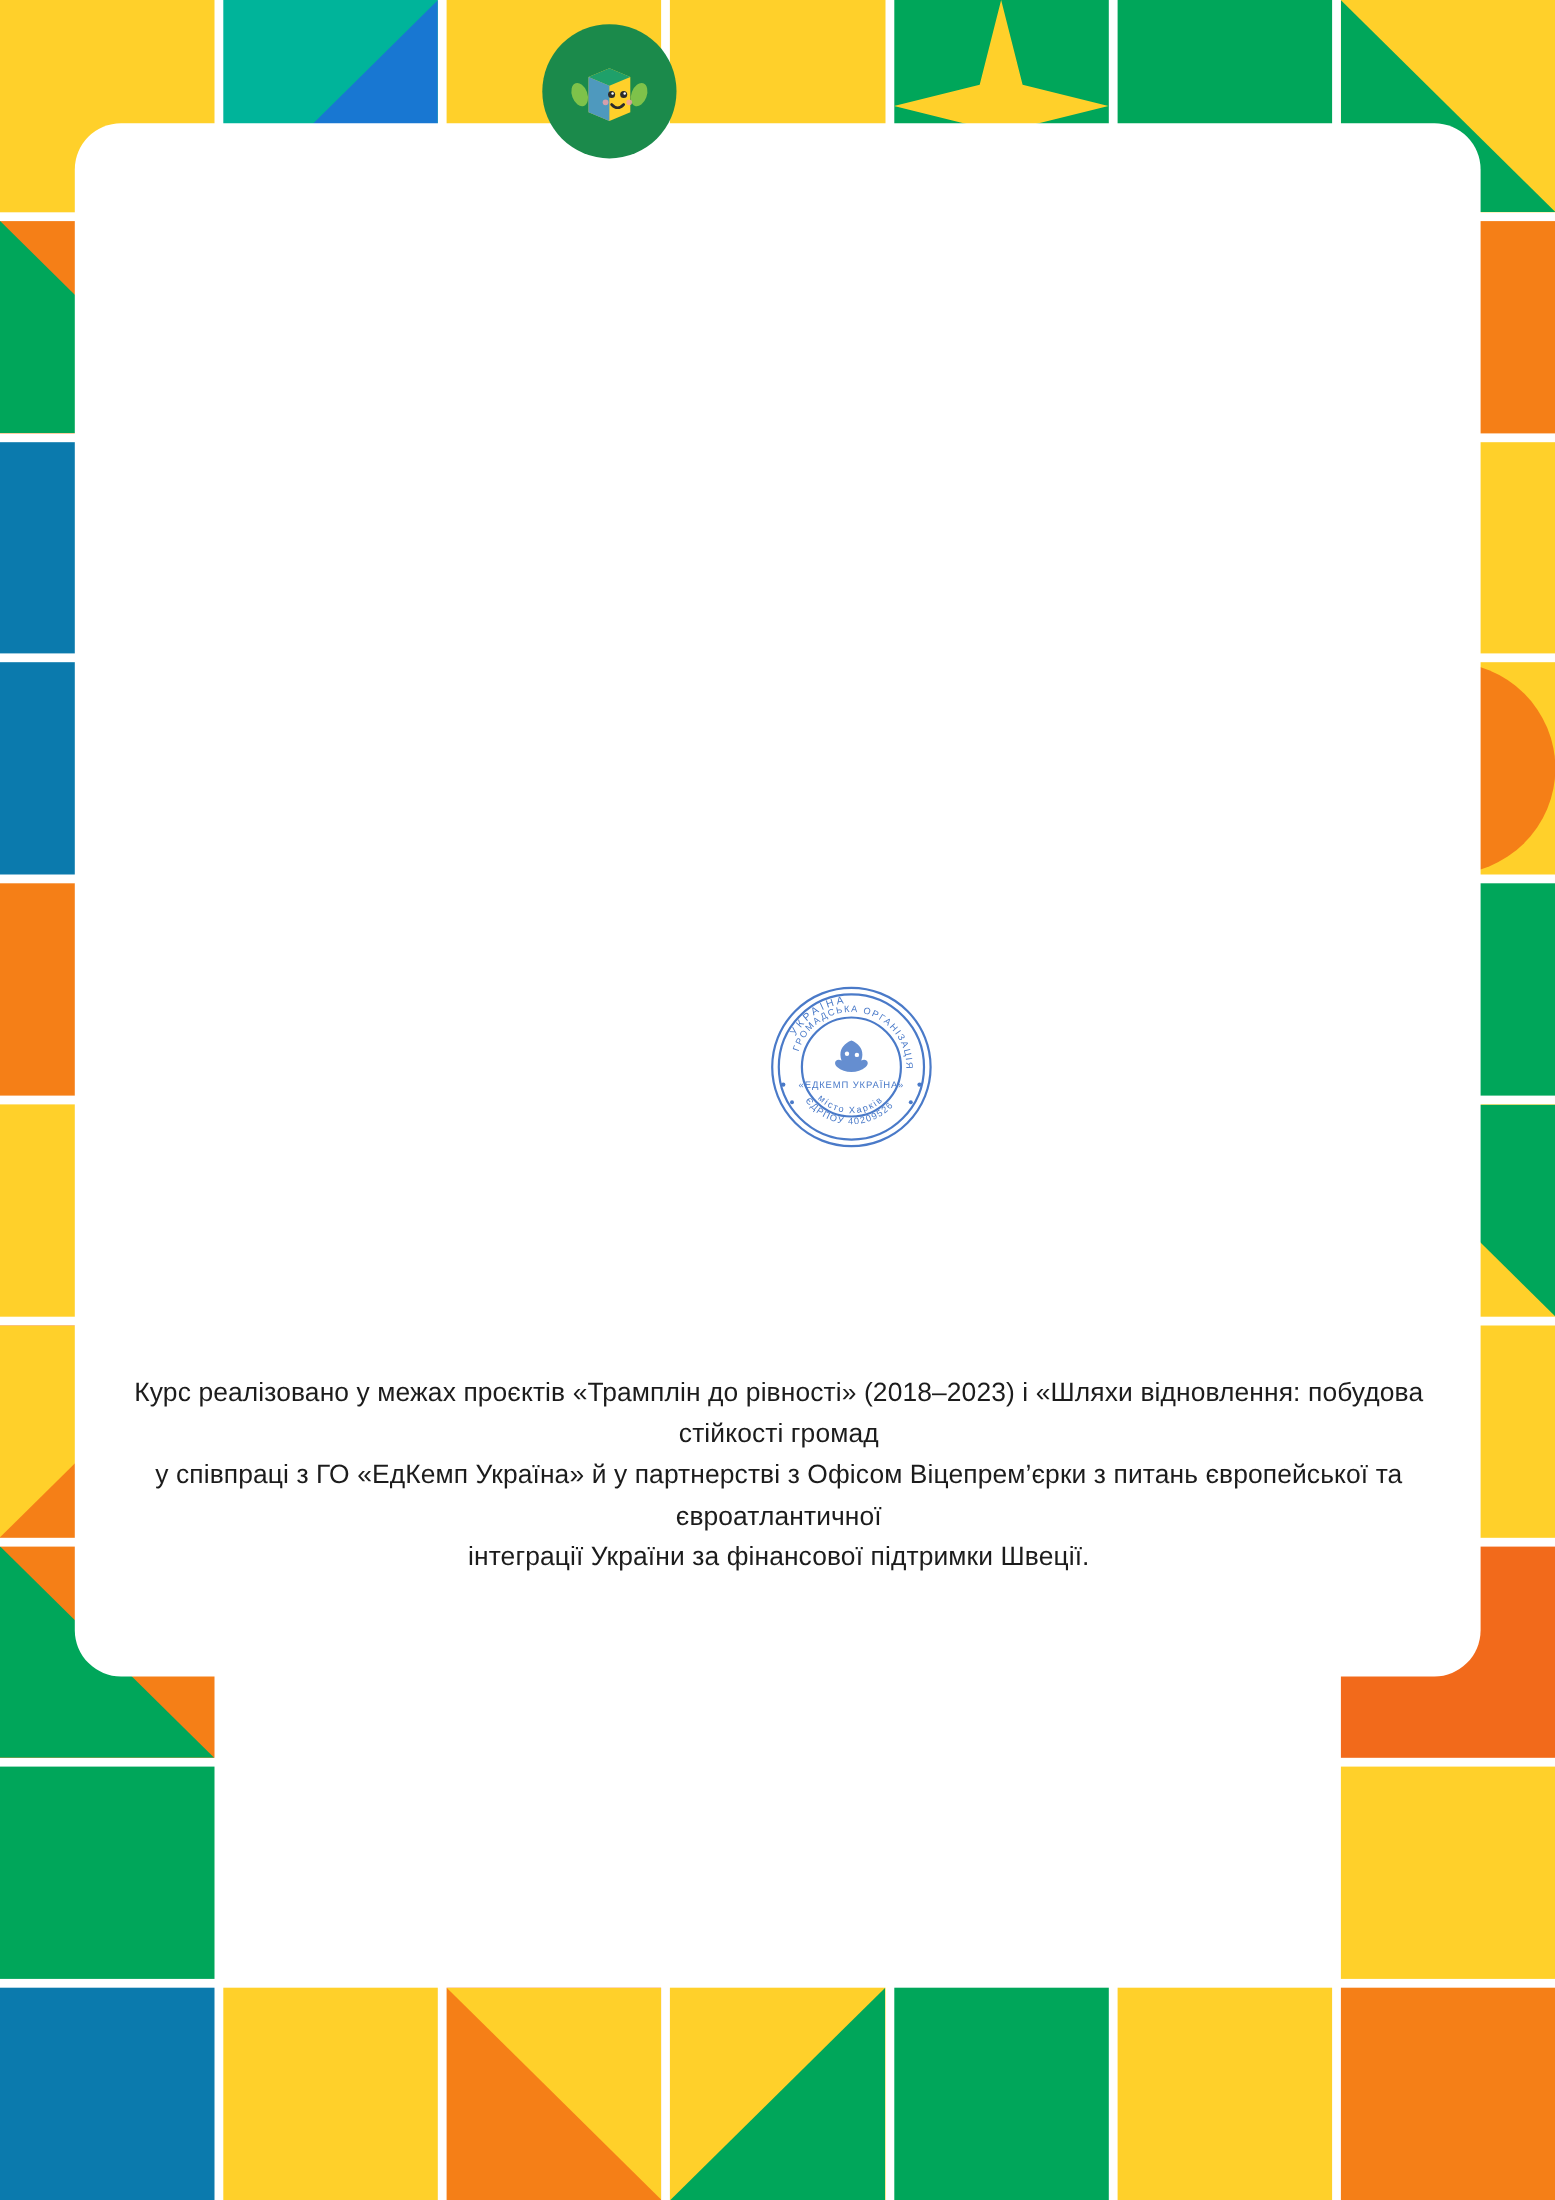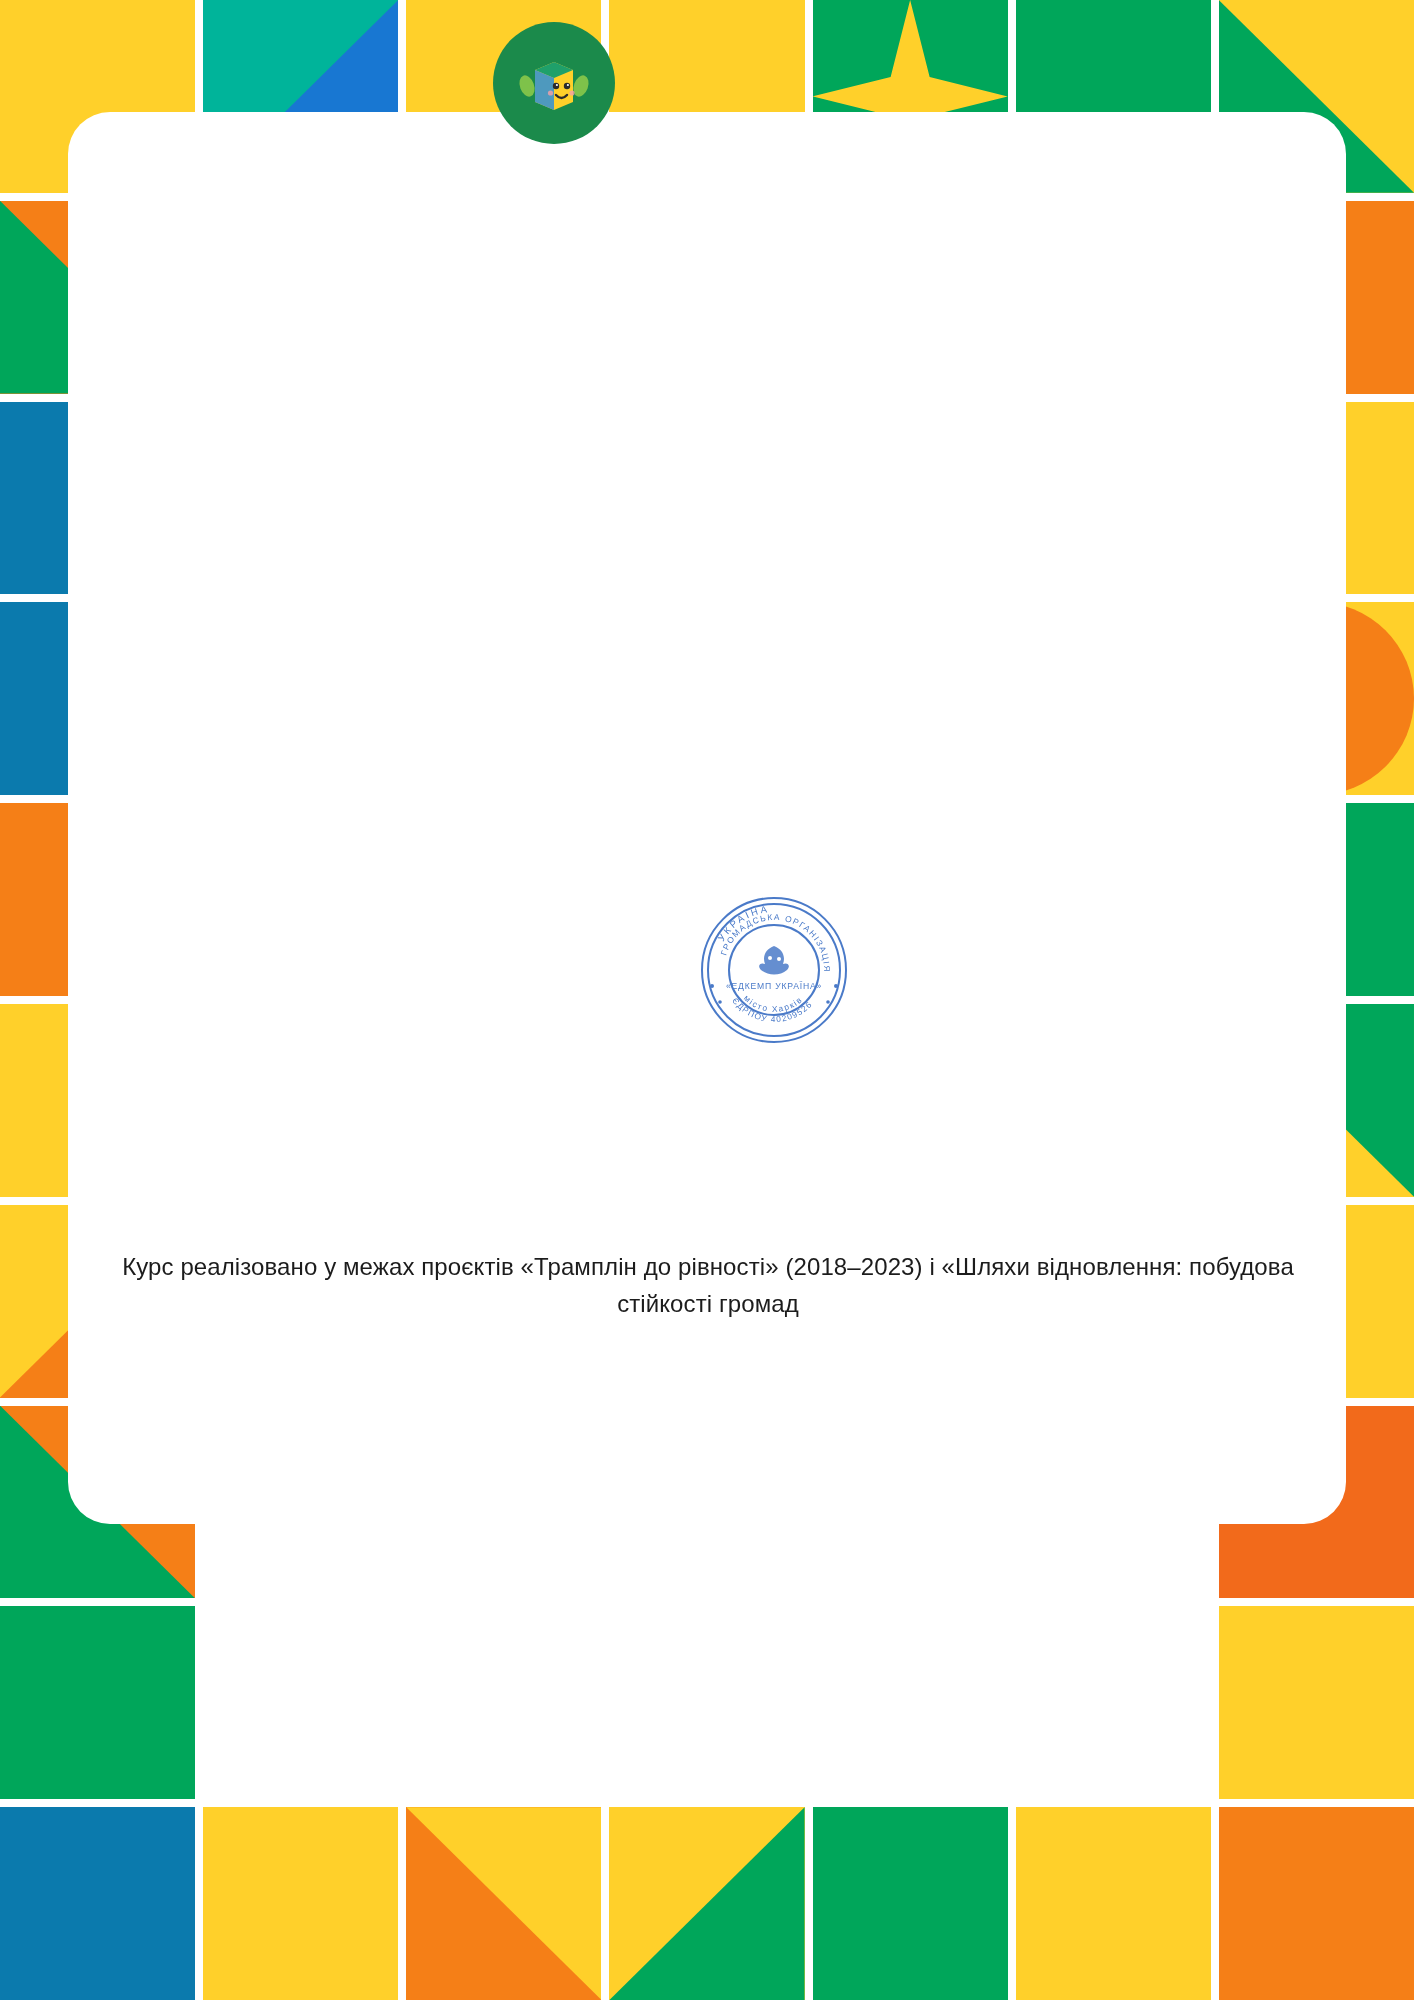--- a/index.html
+++ b/index.html
@@ -257,15 +257,17 @@
         <circle cx="18" cy="96" r="2"></circle>
         <circle cx="142" cy="96" r="2"></circle>
         <circle cx="26" cy="112" r="1.8"></circle>
         <circle cx="134" cy="112" r="1.8"></circle>
       </g>
     </svg>
   </div>
 
   <div class="footer-note">
     <p>Курс реалізовано у межах проєктів «Трамплін до рівності» (2018–2023) і «Шляхи відновлення: побудова стійкості громад</p>
+    <p>у співпраці з ГО «ЕдКемп Україна» й у партнерстві з Офісом Віцепрем’єрки з питань європейської та євроатлантичної</p>
+    <p>інтеграції України за фінансової підтримки Швеції.</p>
   </div>
 
 </div>
 
 </body></html>

